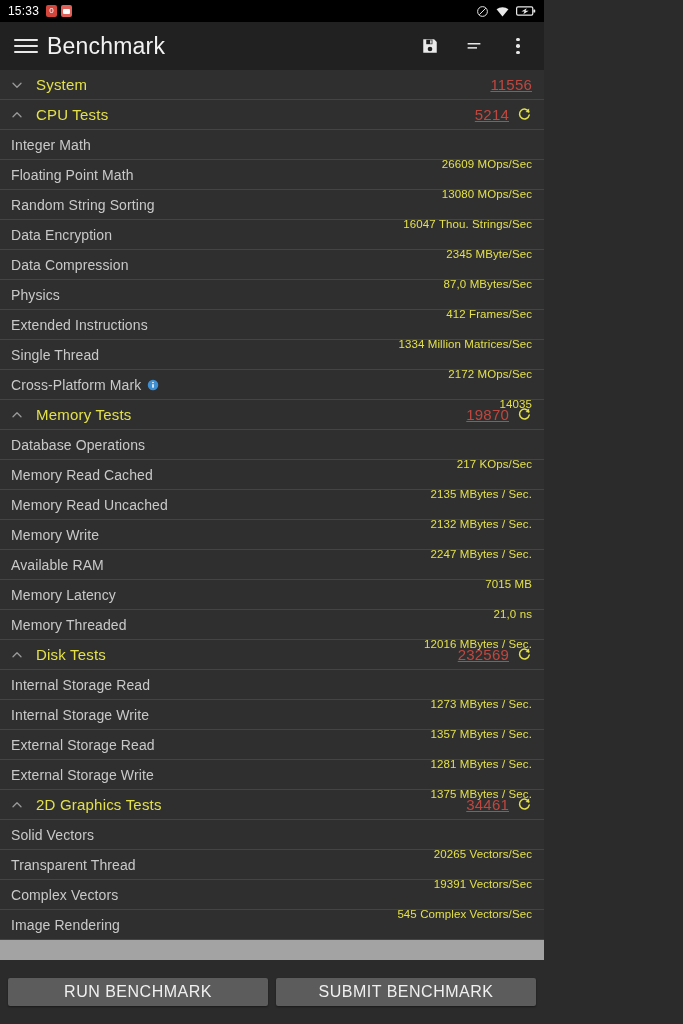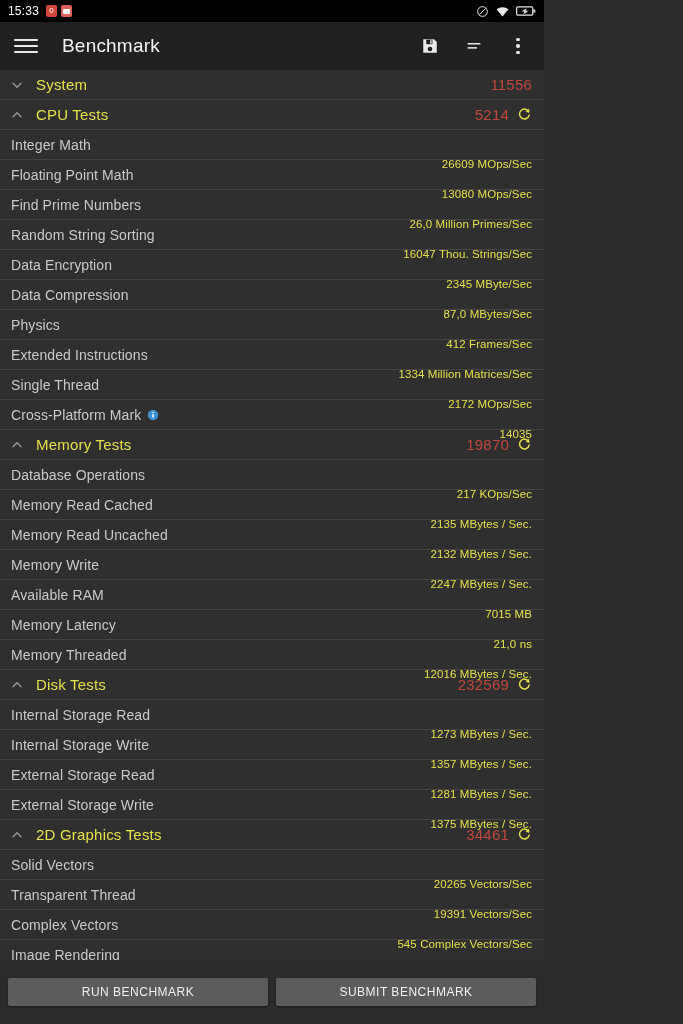--- a/index.html
+++ b/index.html
@@ -38,21 +38,21 @@
   
   .appbar {
     height: 48px; flex: 0 0 48px;
     background: #212121;
     display: flex; align-items: center;
     padding: 0 14px;
   }
   .appbar .hamburger { width: 24px; height: 24px; display: flex; flex-direction: column; justify-content: center; gap: 4px; cursor: pointer; }
   .appbar .hamburger span { display: block; height: 2px; background: #e8e8e8; border-radius: 1px; }
   .appbar-title {
-    color: #f2f2f2; font-size: 19px; margin-left: 24px; font-weight: 400;
+    color: #f2f2f2; font-size: 23px; margin-left: 9px; font-weight: 400;
     letter-spacing: .2px;
   }
   .appbar-spacer { flex: 1; }
   .appbar-actions { display: flex; align-items: center; gap: 20px; }
   .appbar-actions .act { width: 24px; height: 24px; display: flex; align-items: center; justify-content: center; cursor: pointer; }
   .dots { display: flex; flex-direction: column; gap: 3px; align-items: center; }
   .dots i { width: 3.5px; height: 3.5px; border-radius: 50%; background: #e8e8e8; display: block; }
 
   
   .content { flex: 1 1 auto; overflow: hidden; background: #a3a3a3; position: relative; }
@@ -61,21 +61,21 @@
     height: 30px; display: flex; align-items: center;
     padding: 0 12px 0 8px;
     border-bottom: 1px solid #444444;
     background: #2f2f2f;
     cursor: pointer;
   }
   .chev { width: 18px; flex: 0 0 18px; display: flex; align-items: center; justify-content: center; }
   .chev svg { display: block; }
   .section-title { color: #e3e04a; font-size: 15px; margin-left: 10px; letter-spacing: .2px; }
   .sh-spacer { flex: 1; }
-  .section-score { color: #c0473f; font-size: 15px; letter-spacing: .2px; }
+  .section-score { color: #c0473f; font-size: 15px; letter-spacing: .2px; text-decoration: underline; }
   .refresh { width: 16px; height: 16px; margin-left: 7px; display: flex; align-items: center; justify-content: center; cursor: pointer; }
   .refresh svg { display: block; }
 
   .test-row {
     height: 30px; display: flex; align-items: center;
     border-bottom: 1px solid #444444;
     position: relative;
     padding: 0 12px 0 11px;
     background: #2f2f2f;
   }
@@ -93,21 +93,21 @@
     background: #2b2b2b;
     display: flex; align-items: center; justify-content: center;
     gap: 8px; padding: 0 8px;
   }
   .btn {
     flex: 1 1 0; height: 28px;
     background: #5c5c5c;
     color: #f0f0f0;
     border: none; border-radius: 2px;
     font-family: "Liberation Sans", sans-serif;
-    font-size: 12px; letter-spacing: .5px;
+    font-size: 16px; letter-spacing: .5px;
     display: flex; align-items: center; justify-content: center;
     cursor: pointer;
     box-shadow: 0 1px 2px rgba(0,0,0,.4);
   }
 </style>
 </head>
 <body>
 
 <div id="app">
 
@@ -202,24 +202,20 @@
       </div>
       <div class="test-row">
         <span class="test-label">Integer Math</span>
         <span class="test-value-wrap"><span class="test-value">26609 MOps/Sec</span></span>
       </div>
       <div class="test-row">
         <span class="test-label">Floating Point Math</span>
         <span class="test-value-wrap"><span class="test-value">13080 MOps/Sec</span></span>
       </div>
       <div class="test-row">
-        <span class="test-label">Find Prime Numbers</span>
-        <span class="test-value-wrap"><span class="test-value">26,0 Million Primes/Sec</span></span>
-      </div>
-      <div class="test-row">
         <span class="test-label">Random String Sorting</span>
         <span class="test-value-wrap"><span class="test-value">16047 Thou. Strings/Sec</span></span>
       </div>
       <div class="test-row">
         <span class="test-label">Data Encryption</span>
         <span class="test-value-wrap"><span class="test-value">2345 MByte/Sec</span></span>
       </div>
       <div class="test-row">
         <span class="test-label">Data Compression</span>
         <span class="test-value-wrap"><span class="test-value">87,0 MBytes/Sec</span></span>

